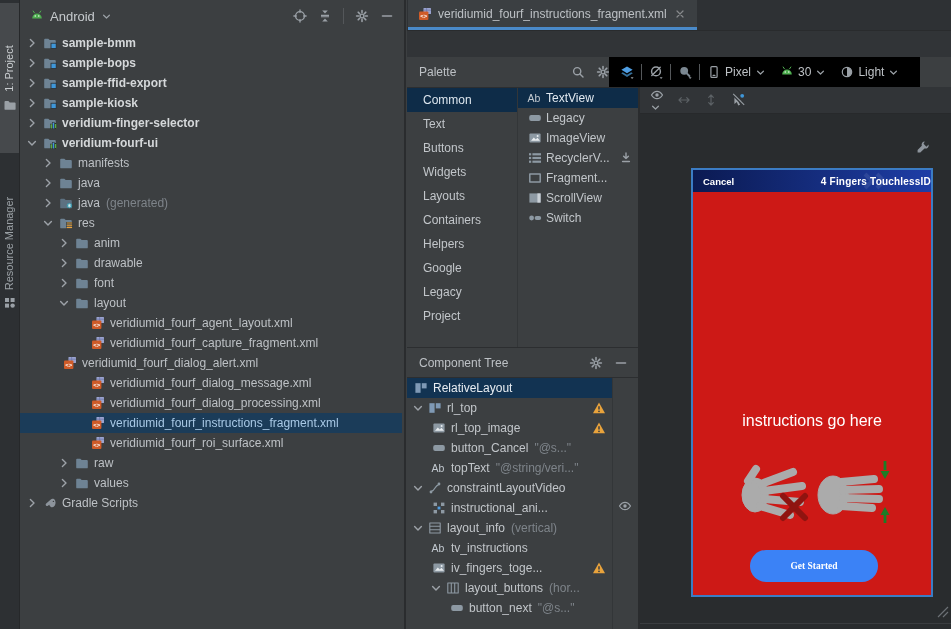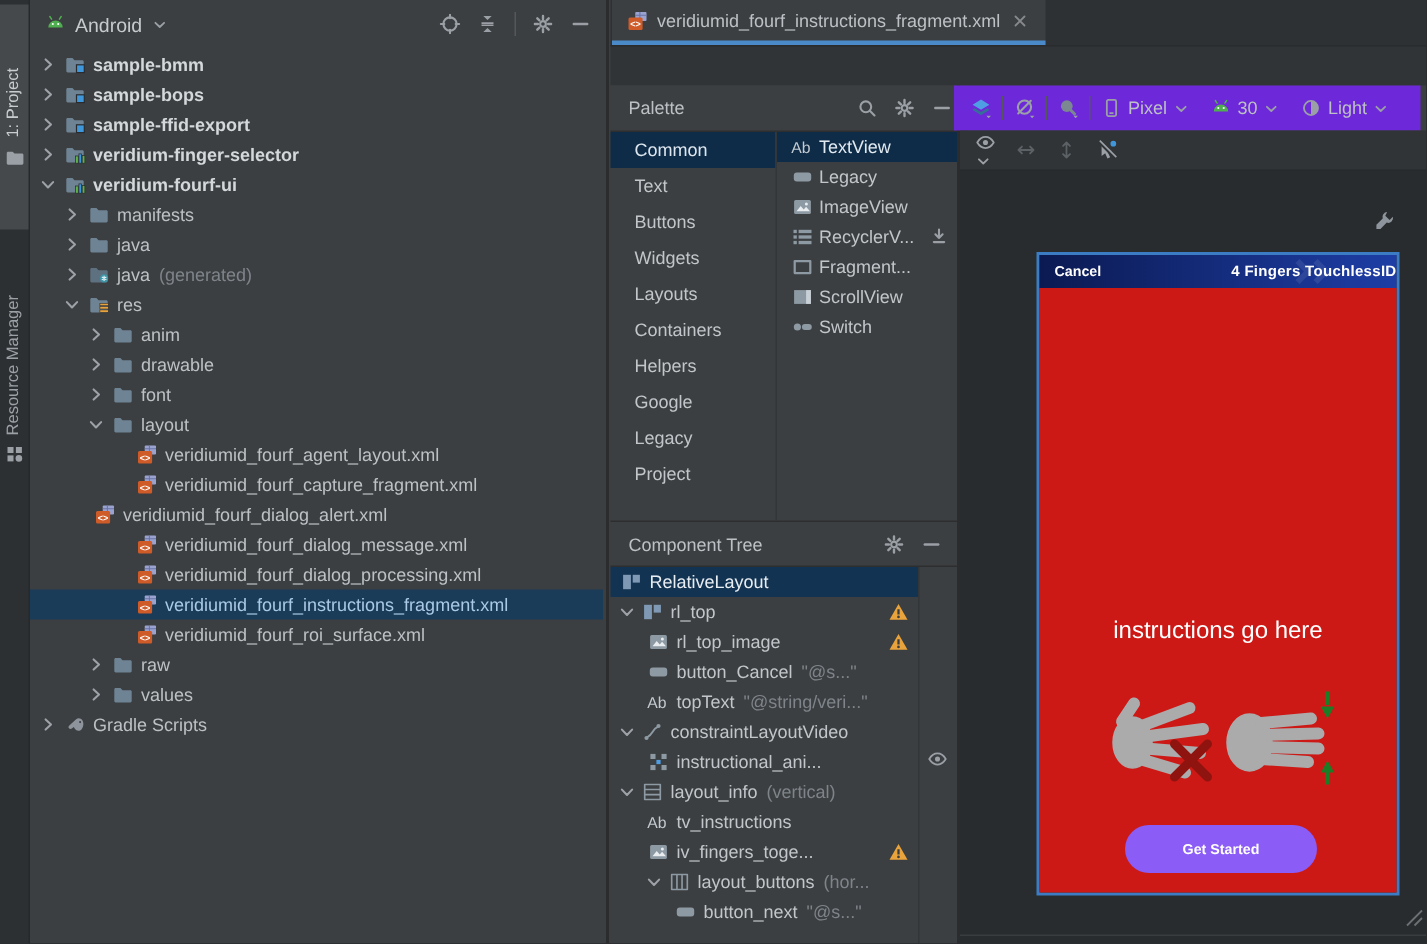--- a/index.html
+++ b/index.html
@@ -55,21 +55,21 @@
   .ct-body{left:407px;top:378px;width:205px;height:251px;background:#3c3f41;}
   .ctrow{height:20px;display:flex;align-items:center;font-size:12px;color:#c2c6ca;white-space:nowrap;
          padding-left:4px;cursor:default;}
   .ctrow.selected{background:#123352;color:#e8edf2;}
   .ctwarn{margin-left:auto;padding-right:6px;display:flex;}
   .ct-gutter{left:612px;top:378px;width:26px;height:251px;background:#3c3f41;border-left:1px solid #333638;}
   .ct-eye{position:absolute;left:5px;top:121px;}
 
   
   .vsep-design{left:638px;top:57px;width:2px;height:572px;background:#2a2c2e;}
-  .dt1{left:636px;top:57px;width:311px;height:30px;background:#6d28d9;display:flex;align-items:center;
+  .dt1{left:609px;top:57px;width:311px;height:30px;background:#000000;display:flex;align-items:center;
        padding-left:4px;font-size:12px;color:#bdc1c5;}
   .dt1 .ti{display:flex;align-items:center;gap:4px;padding:0 7px;cursor:default;}
   .dt2{left:640px;top:87px;width:311px;height:27px;background:#313437;border-bottom:1px solid #27292b;
        display:flex;align-items:center;gap:13px;padding-left:10px;}
   .canvas{left:640px;top:114px;width:311px;height:515px;background:#292c2e;}
   .wrench{position:absolute;left:276px;top:26px;}
   .device{position:absolute;left:51px;top:54px;width:242px;height:429px;border:2px solid #3b7cc4;}
   .dbar{height:22px;display:flex;align-items:center;position:relative;overflow:hidden;}
   .dcancel{position:absolute;left:10px;font-size:9.5px;font-weight:bold;color:#fff;}
   .dtitle{width:100%;text-align:right;font-size:10px;font-weight:bold;color:#fff;letter-spacing:.2px;}
@@ -191,20 +191,34 @@
               <path d="M5.4 3.6 9 7l-3.6 3.4" stroke="#9da2a8" stroke-width="1.4" fill="none" stroke-linecap="round" stroke-linejoin="round"></path>
             </svg>
           </span>
           <span class="slot18">
             <svg width="14" height="14" viewBox="0 0 14 14">
               <path d="M1.2 3.6c0-.5.4-.9.9-.9h3.2l1.4 1.4h5.2c.5 0 .9.4.9.9v6.4c0 .5-.4.9-.9.9H2.1c-.5 0-.9-.4-.9-.9z" fill="#6e8394"></path>
               <rect x="8" y="7.2" width="5.2" height="5.2" fill="#3f97d9" stroke="#2a2c2e" stroke-width=".8"></rect>
             </svg>
           </span>
           <span class="rlabel bold">sample-ffid-export</span>
+        </div>
+        <div class="trow" style="padding-left: 4px;">
+          <span class="slot16">
+            <svg width="14" height="14" viewBox="0 0 14 14">
+              <path d="M5.4 3.6 9 7l-3.6 3.4" stroke="#9da2a8" stroke-width="1.4" fill="none" stroke-linecap="round" stroke-linejoin="round"></path>
+            </svg>
+          </span>
+          <span class="slot18">
+            <svg width="14" height="14" viewBox="0 0 14 14">
+              <path d="M1.2 3.6c0-.5.4-.9.9-.9h3.2l1.4 1.4h5.2c.5 0 .9.4.9.9v6.4c0 .5-.4.9-.9.9H2.1c-.5 0-.9-.4-.9-.9z" fill="#6e8394"></path>
+              <rect x="8" y="7.2" width="5.2" height="5.2" fill="#3f97d9" stroke="#2a2c2e" stroke-width=".8"></rect>
+            </svg>
+          </span>
+          <span class="rlabel bold">sample-kiosk</span>
         </div>
         <div class="trow" style="padding-left: 4px;">
           <span class="slot16">
             <svg width="14" height="14" viewBox="0 0 14 14">
               <path d="M5.4 3.6 9 7l-3.6 3.4" stroke="#9da2a8" stroke-width="1.4" fill="none" stroke-linecap="round" stroke-linejoin="round"></path>
             </svg>
           </span>
           <span class="slot18">
             <svg width="14" height="14" viewBox="0 0 14 14">
               <path d="M1.2 3.6c0-.5.4-.9.9-.9h3.2l1.4 1.4h5.2c.5 0 .9.4.9.9v6.4c0 .5-.4.9-.9.9H2.1c-.5 0-.9-.4-.9-.9z" fill="#6e8394"></path>
@@ -939,21 +953,21 @@
             <path d="M50 40 72 62"></path>
               <path d="M72 40 50 62"></path>
           </g>
           <g fill="#1c7d26">
             <rect x="150.6" y="5" width="2.8" height="9"></rect>
             <path d="m152 23-4.5-8h9z"></path>
             <path d="m152 51 4.5 8h-9z"></path>
             <rect x="150.6" y="58" width="2.8" height="9"></rect>
           </g>
         </svg>
-        <button class="dbtn" id="dbtn" style="background: #8b5cf6;">Get Started</button>
+        <button class="dbtn" id="dbtn" style="background: #3b82f6; font-family: Liberation Serif, serif;">Get Started</button>
       </div>
     </div>
 
     <div class="canvas-line"></div>
     <svg class="grip" width="15" height="15" viewBox="0 0 15 15">
       <path d="M14 4 4 14M14 9 9 14" stroke="#6b7075" stroke-width="1.2" fill="none"></path>
     </svg>
   </div>
 </div>
 

